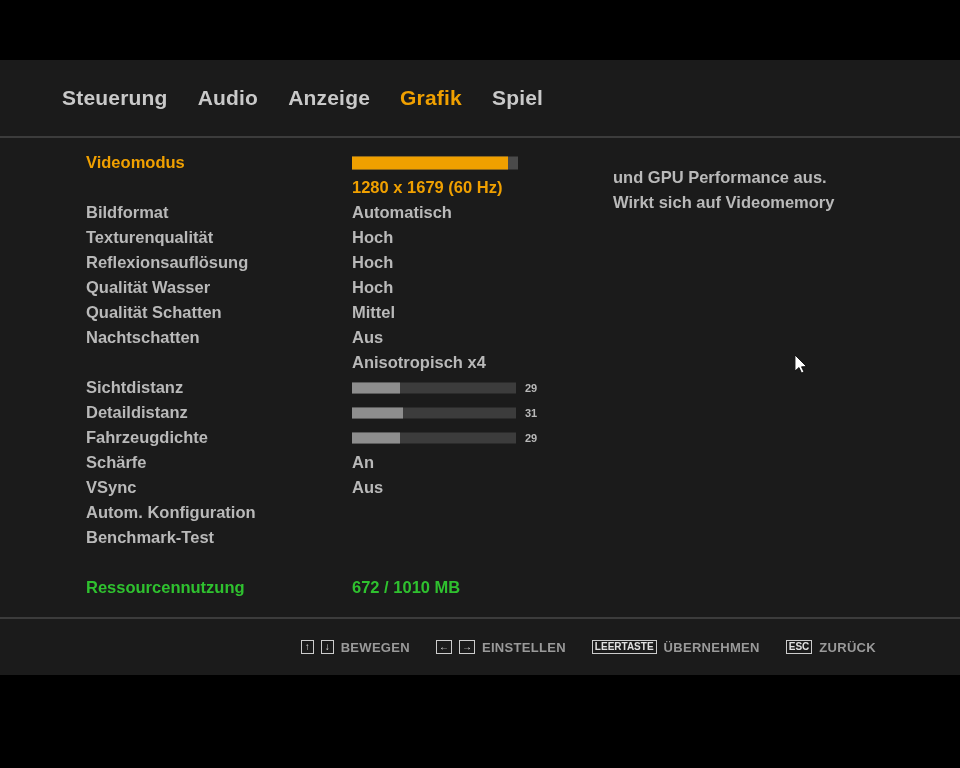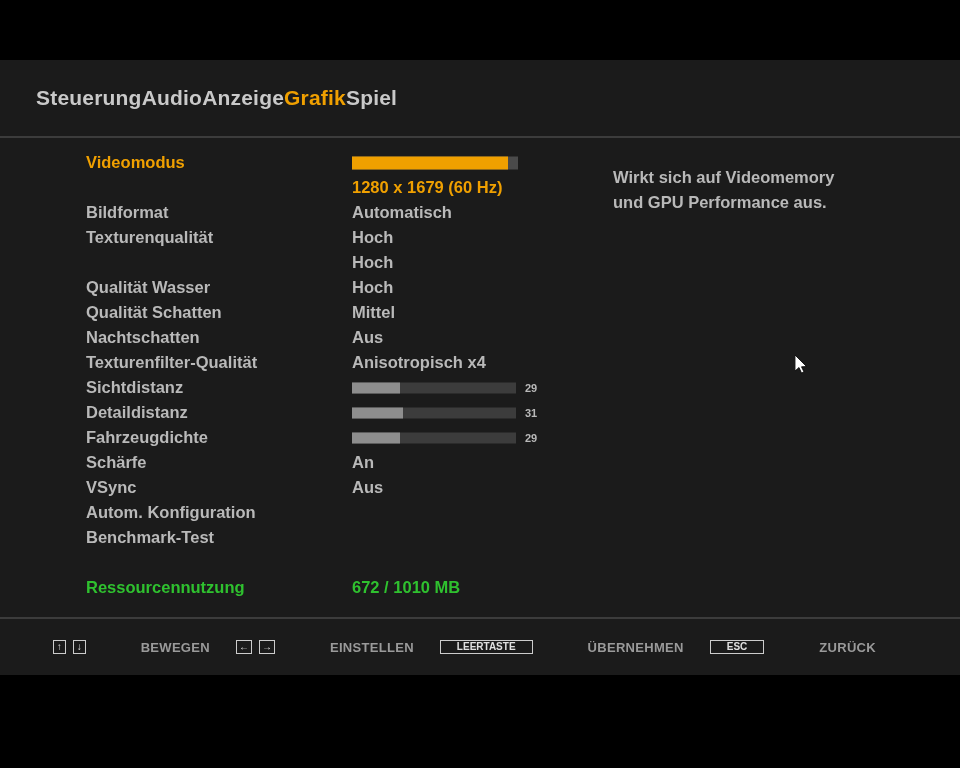--- a/index.html
+++ b/index.html
@@ -28,23 +28,24 @@
     background: #1b1b1b;
   }
   
   .tabbar {
     position: absolute;
     left: 0;
     top: 0;
     width: 960px;
     height: 78px;
     box-sizing: border-box;
-    padding-left: 36px;
+    padding-left: 62px;
     display: flex;
     align-items: center;
+    gap: 30px;
     border-bottom: 2px solid #3c3c3c;
   }
   .tab {
     font-size: 21px;
     font-weight: bold;
     color: #c9c9c9;
     letter-spacing: 0.2px;
     white-space: nowrap;
   }
   .tab.active {
@@ -157,29 +158,28 @@
     height: 14px;
     padding: 0 2px;
     border: 1px solid #cccccc;
     color: #e0e0e0;
     font-size: 10px;
     font-weight: bold;
     line-height: 1;
     box-sizing: border-box;
   }
   .keycap.wide {
-    padding: 0 16px;
+    padding: 0 2px;
     font-size: 10px;
   }
   .ftext {
     font-size: 13px;
     font-weight: bold;
     color: #9a9a9a;
     letter-spacing: 0.3px;
-    margin-left: 48px;
   }
   
   .cursor {
     position: absolute;
     left: 795px;
     top: 355px;
     width: 0;
     height: 0;
   }
   .cursor svg { display: block; }
@@ -192,22 +192,22 @@
 
     <div class="tabbar">
       <div class="tab">Steuerung</div>
       <div class="tab">Audio</div>
       <div class="tab">Anzeige</div>
       <div class="tab active">Grafik</div>
       <div class="tab">Spiel</div>
     </div>
 
     <div class="hint">
+      <div>und GPU Performance aus.</div>
       <div>Wirkt sich auf Videomemory</div>
-      <div>und GPU Performance aus.</div>
     </div>
 
     <div class="options">
 
       <div class="row selected">
         <div class="label">Videomodus</div>
         <div class="slider amber">
           <div class="fill" id="fill-videomodus" style="width: 94%;"></div>
         </div>
       </div>
@@ -219,40 +219,40 @@
         <div class="label">Bildformat</div>
         <div class="value">Automatisch</div>
       </div>
 
       <div class="row">
         <div class="label">Texturenqualität</div>
         <div class="value">Hoch</div>
       </div>
 
       <div class="row">
+        <div class="label">Reflexionsauflösung</div>
         <div class="value">Hoch</div>
       </div>
 
       <div class="row">
         <div class="label">Qualität Wasser</div>
         <div class="value">Hoch</div>
       </div>
 
       <div class="row">
         <div class="label">Qualität Schatten</div>
         <div class="value">Mittel</div>
       </div>
 
       <div class="row">
         <div class="label">Nachtschatten</div>
         <div class="value">Aus</div>
       </div>
 
       <div class="row">
-        <div class="label">Texturenfilter-Qualität</div>
         <div class="value">Anisotropisch x4</div>
       </div>
 
       <div class="row">
         <div class="label">Sichtdistanz</div>
         <div class="slider">
           <div class="fill" id="fill-sichtdistanz" style="width: 29%;"></div>
         </div>
         <div class="num">29</div>
       </div>

